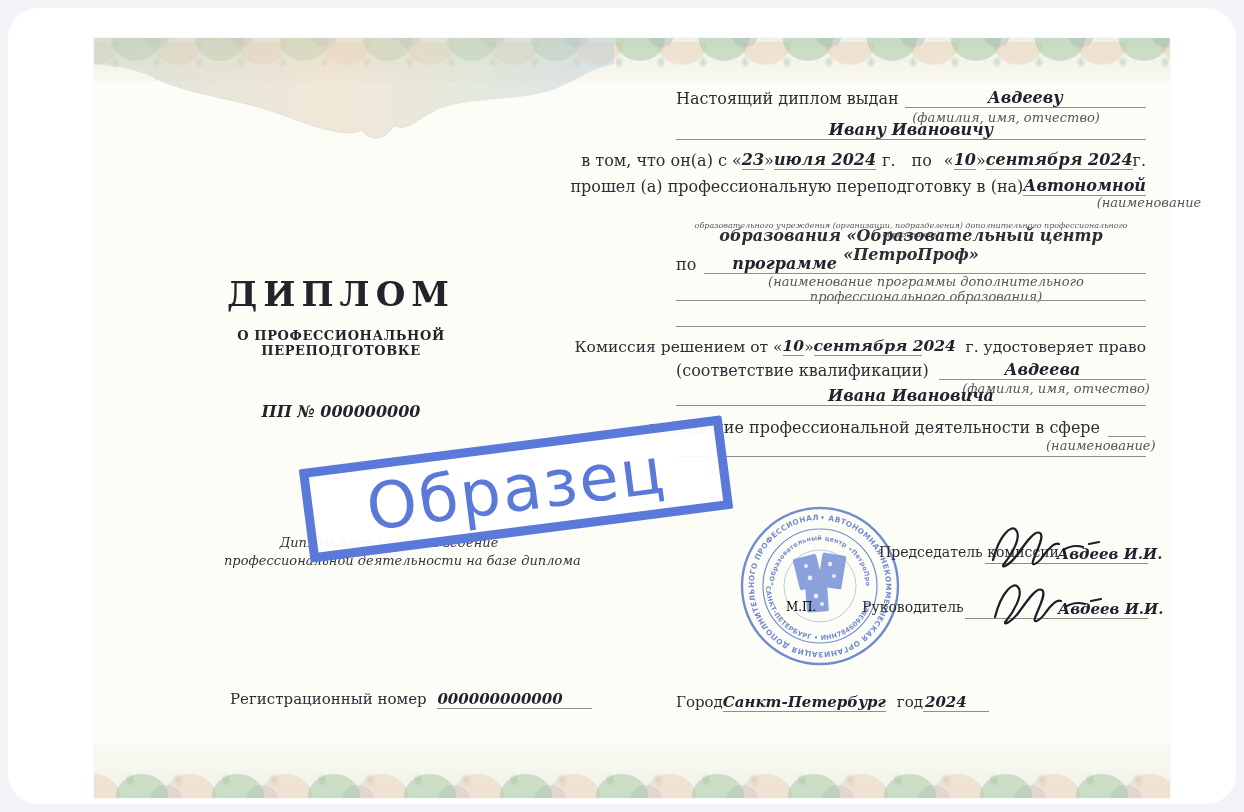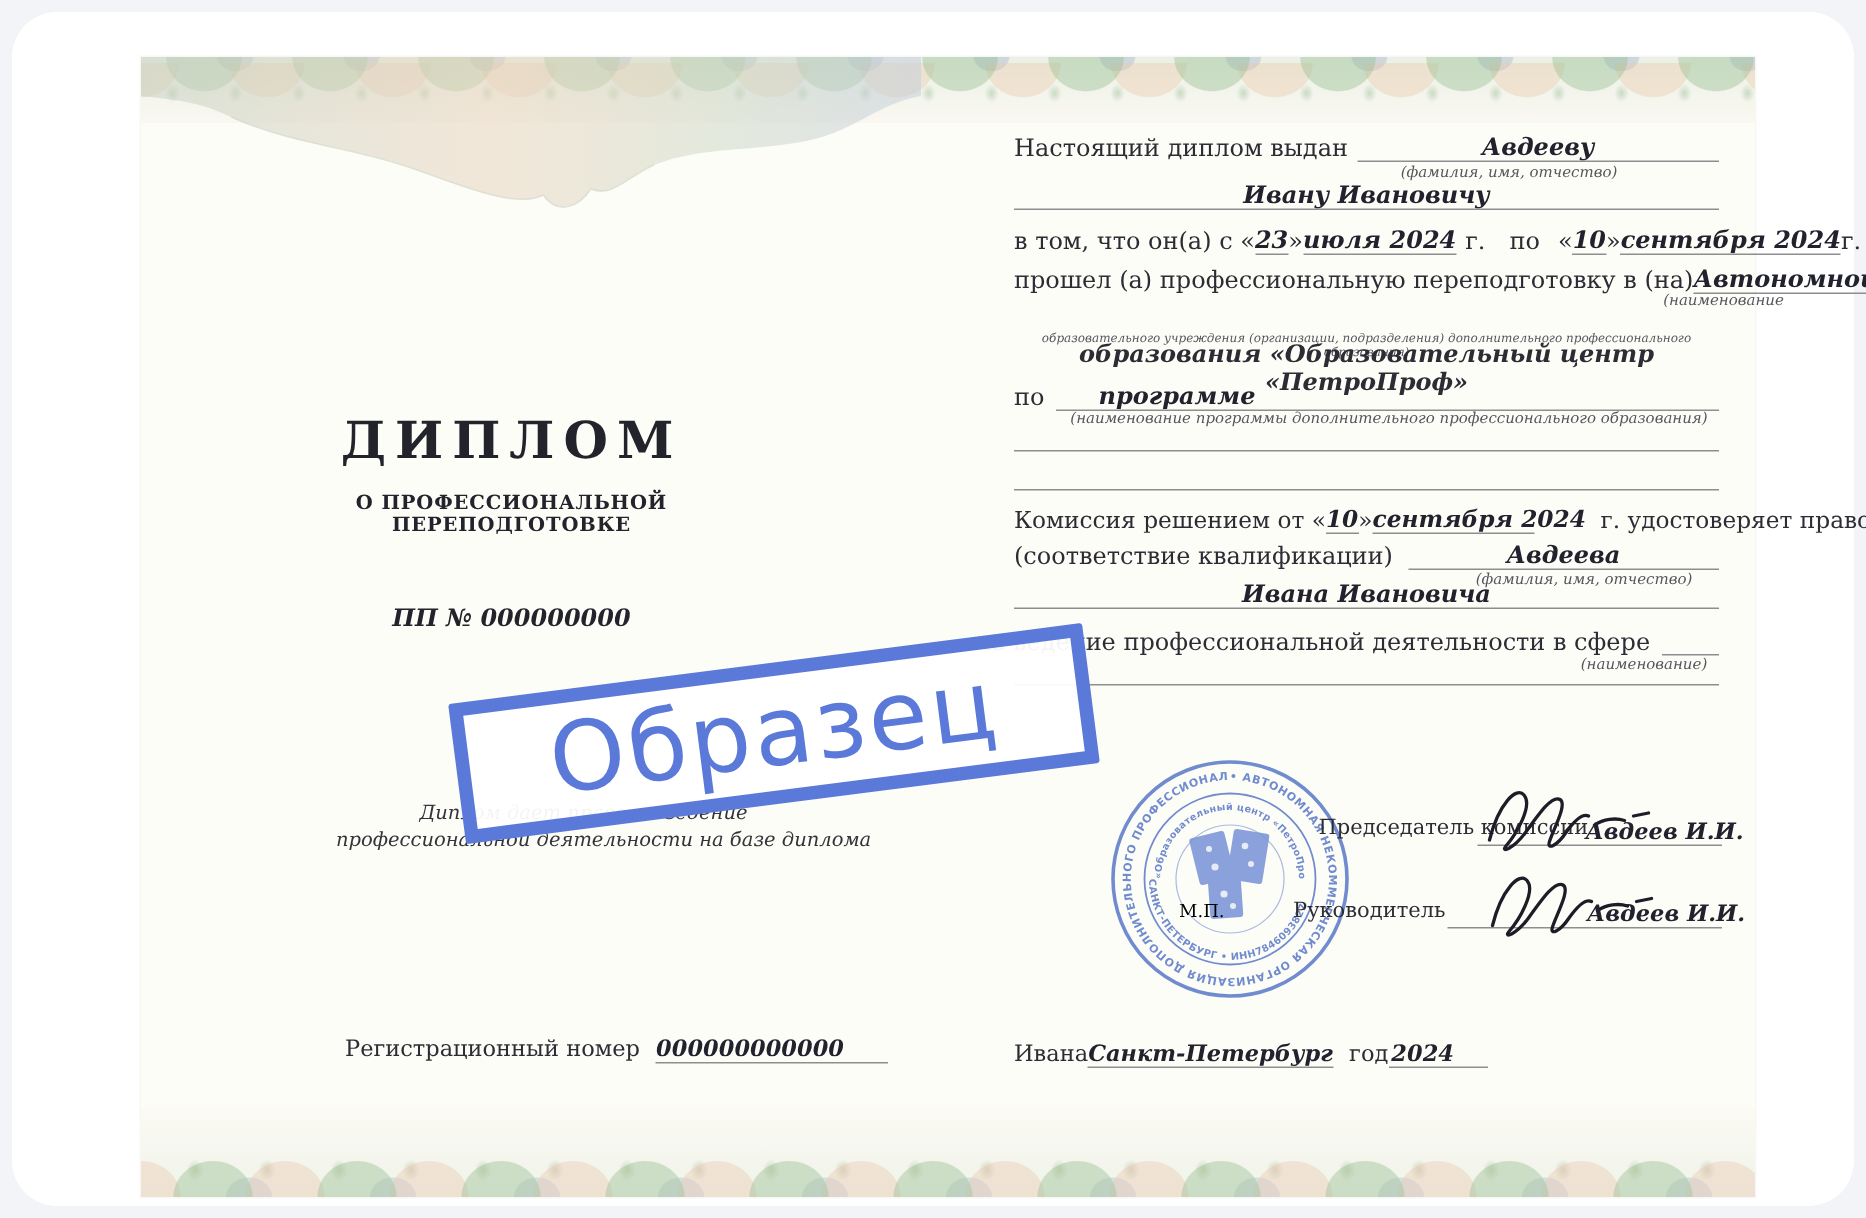--- a/index.html
+++ b/index.html
@@ -27,25 +27,25 @@
 
   
   .titleblock{position:absolute;left:97px;top:236px;width:300px;text-align:center;color:#23232c;}
   .doc-title{font-size:34px;font-weight:bold;letter-spacing:6px;}
   .doc-subtitle{margin-top:14px;font-size:13px;font-weight:bold;letter-spacing:.6px;}
   .doc-number{margin-top:44px;font-size:16px;font-weight:bold;font-style:italic;}
   .grant{position:absolute;left:130px;top:496px;width:330px;text-align:center;font-style:italic;font-size:13px;line-height:18px;color:#33333a;white-space:nowrap;}
 
   
   .rc{position:absolute;left:582px;width:470px;color:#2c2c34;font-size:16px;}
-  .row{display:flex;align-items:flex-end;}
+  .row{display:flex;align-items:flex-end;justify-content:flex-end;}
   .lbl{white-space:nowrap;}
   .fill{border-bottom:1px solid #8e8e90;font-weight:bold;font-style:italic;text-align:center;color:#22222e;}
   .grow{flex:1 1 auto;}
-  .cap{font-style:italic;font-size:10px;color:#55555c;text-align:center;}
+  .cap{font-style:italic;font-size:13px;color:#55555c;text-align:center;}
   .uline{border-bottom:1px solid #8e8e90;}
   .nowrap{white-space:nowrap;}
 
   
   .stamp{position:absolute;left:209px;top:404px;width:408px;height:76px;border:9px solid #5b79d9;background:rgba(255,255,255,.95);transform:rotate(-7.3deg);display:flex;align-items:center;justify-content:center;z-index:20;border-radius:2px;}
   .stamp span{font-family:"DejaVu Sans", sans-serif;font-size:64px;line-height:70px;color:#5b79d9;letter-spacing:2px;}
 
   
   .seal{position:absolute;left:644px;top:466px;width:164px;height:164px;opacity:.8;z-index:6;}
   .mp{position:absolute;left:692px;top:534px;font-size:12px;color:#000000;z-index:7;margin-top:28px;}
@@ -207,19 +207,19 @@
       <svg class="sig-script" style="left:895px;top:541px;" width="116" height="48" viewBox="0 0 116 48">
         <path d="M6,38 C12,14 24,2 29,8 C35,15 24,34 17,42 C13,47 22,44 30,33 C40,19 48,8 53,11 C58,14 49,30 46,39 C44,45 51,42 57,33 C62,26 68,20 72,22 M76,28 C82,24 90,23 96,25 M102,22 L112,20" fill="none" stroke="#1d1d28" stroke-width="2.2" stroke-linecap="round"></path>
       </svg>
       <div class="sig-name" style="left:964px;top:562px;">Авдеев И.И.</div>
 
       <div class="foot" style="left:136px;top:652px;">
         <span>Регистрационный номер</span>
         <span class="foot-val" style="display:inline-block;border-bottom:1px solid #8e8e90;min-width:155px;margin-left:6px;">000000000000</span>
       </div>
       <div class="foot" style="left:582px;top:655px;">
-        <span>Ивана</span><span class="foot-val" style="display:inline-block;border-bottom:1px solid #8e8e90;min-width:132px;text-align:center;">Санкт-Петербург</span>
+        <span>Город</span><span class="foot-val" style="display:inline-block;border-bottom:1px solid #8e8e90;min-width:132px;text-align:center;">Санкт-Петербург</span>
         <span style="margin-left:6px;">год</span><span class="foot-val" style="display:inline-block;border-bottom:1px solid #8e8e90;min-width:64px;text-align:left;padding-left:2px;">2024</span>
       </div>
 
     </div>
   </div>
 </div>
 
 </body></html>

